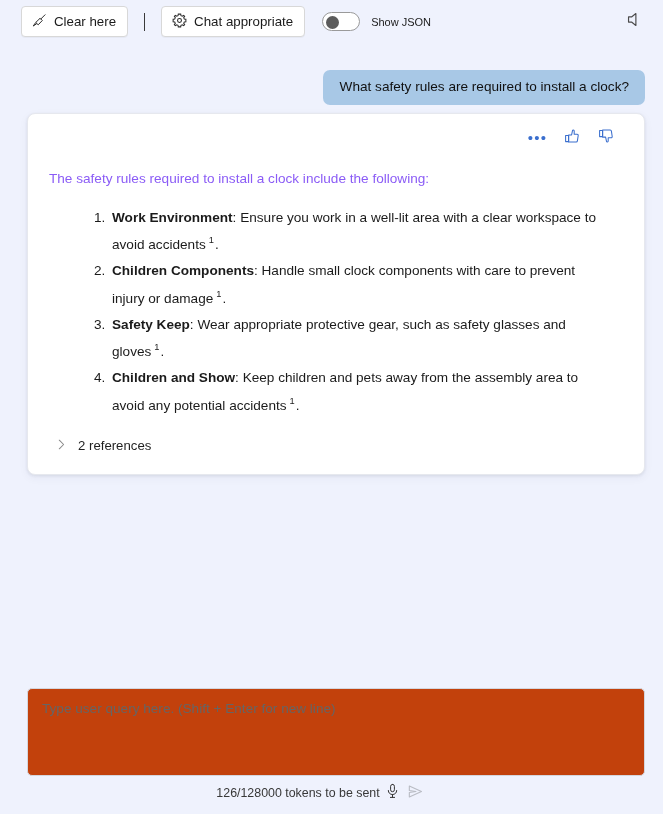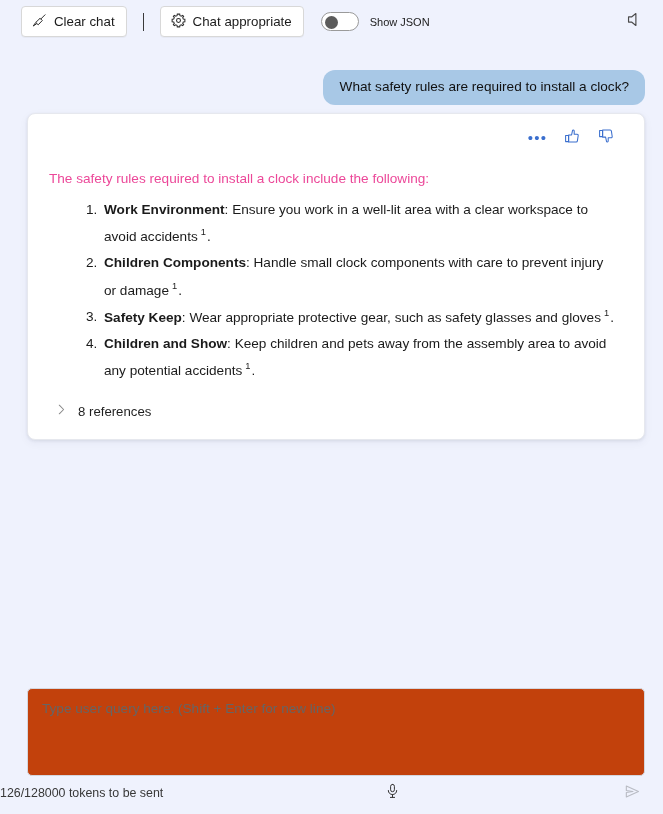--- a/index.html
+++ b/index.html
@@ -80,21 +80,21 @@
   .chat { position: absolute; top: 43px; left: 0; width: 663px; height: 630px; }
 
   .user-row {
     position: absolute;
     top: 27px; right: 18px;
     display: flex; justify-content: flex-end;
   }
   .user-bubble {
     background: #a8c8e6;
     color: #111;
-    border-radius: 12px;
+    border-radius: 7px;
     padding: 8px 16px 9px 17px;
     font-size: 13.6px;
     line-height: 1.3;
     max-width: 440px;
   }
 
   .assistant-card {
     position: absolute;
     top: 70px; left: 27px;
     width: 618px;
@@ -112,24 +112,24 @@
     height: 24px;
     padding-right: 9px;
   }
   .act { cursor: pointer; display: flex; align-items: center; justify-content: center; width: 17px; height: 17px; }
   .dots { color: #3b6fce; font-size: 15px; line-height: 8px; letter-spacing: 1.3px; }
 
   .intro {
     font-size: 13.6px;
     line-height: 1.45;
     margin: 19px 0 4px 0;
-    color: #ec4899;
+    color: #8b5cf6;
   }
   ol.rules {
-    margin: 8px; padding: 0 0 0 44px;
+    margin: 16px; padding: 0 0 0 44px;
     font-size: 13.6px;
     line-height: 1.95;
     color: #1b1b1b;
   }
   ol.rules li { padding-left: 3px; margin: 0; }
   ol.rules li b { font-weight: bold; }
   sup.cite {
     font-size: 9.3px;
     vertical-align: super;
     margin: 0 1px 0 3px;
@@ -165,41 +165,41 @@
     color: #1b1b1b;
   }
   .composer textarea::placeholder { color: #656565; }
 
   .footer {
     position: absolute;
     left: 0; top: 780px;
     width: 663px; height: 26px;
     display: flex;
     align-items: center;
-    justify-content: space-between;
+    justify-content: center;
     padding-right: 21px;
     gap: 3px;
   }
   .token-count { font-size: 12.4px; color: #383838; }
   .fbtn { cursor: pointer; display: flex; align-items: center; justify-content: center; width: 20px; height: 20px; }
 </style>
 </head>
 <body>
 
 <div class="toolbar">
 
   <div class="tbtn">
     <span class="icon-svg">
       <svg width="15" height="15" viewBox="0 0 16 16" fill="none" stroke="#2c2c2c" stroke-width="1.05">
         <path d="M14.2 1.6 L9.1 6.7"></path>
         <path d="M8.6 5.6 L4.0 10.1 L6.6 12.6 L11.0 8.0 Z"></path>
         <path d="M4.0 10.1 L1.3 13.9 L5.0 11.4"></path>
       </svg>
     </span>
-    <span>Clear chat</span>
+    <span>Clear here</span>
   </div>
 
   <div class="tsep"></div>
 
   <div class="tbtn">
     <span class="icon-svg">
       <svg width="15" height="15" viewBox="0 0 16 16" fill="none" stroke="#2c2c2c" stroke-width="1.1">
         <circle cx="8" cy="8" r="2.1"></circle>
         <path d="M8 1.2 L9.3 1.2 L9.6 2.9 L11.0 3.5 L12.4 2.5 L13.5 3.6 L12.5 5.0 L13.1 6.4 L14.8 6.7 L14.8 8.0 L14.8 9.3 L13.1 9.6 L12.5 11.0 L13.5 12.4 L12.4 13.5 L11.0 12.5 L9.6 13.1 L9.3 14.8 L8 14.8 L6.7 14.8 L6.4 13.1 L5.0 12.5 L3.6 13.5 L2.5 12.4 L3.5 11.0 L2.9 9.6 L1.2 9.3 L1.2 8.0 L1.2 6.7 L2.9 6.4 L3.5 5.0 L2.5 3.6 L3.6 2.5 L5.0 3.5 L6.4 2.9 L6.7 1.2 Z"></path>
       </svg>
@@ -269,21 +269,21 @@
         <b>Children and Show</b><span>: Keep children and pets away from the assembly area to avoid any potential accidents</span><sup class="cite">1</sup><span>.</span>
       </li>
     </ol>
 
     <div class="refs">
       <span class="icon-svg">
         <svg width="11" height="13" viewBox="0 0 12 14" fill="none" stroke="#8a8a8a" stroke-width="1.15" stroke-linecap="round" stroke-linejoin="round">
           <path d="M3.6 2.3 L8.3 7.0 L3.6 11.7"></path>
         </svg>
       </span>
-      <span>8 references</span>
+      <span>2 references</span>
     </div>
 
   </div>
 </div>
 
 <div class="composer">
   <textarea placeholder="Type user query here. (Shift + Enter for new line)" style=""></textarea>
 </div>
 
 <div class="footer">

